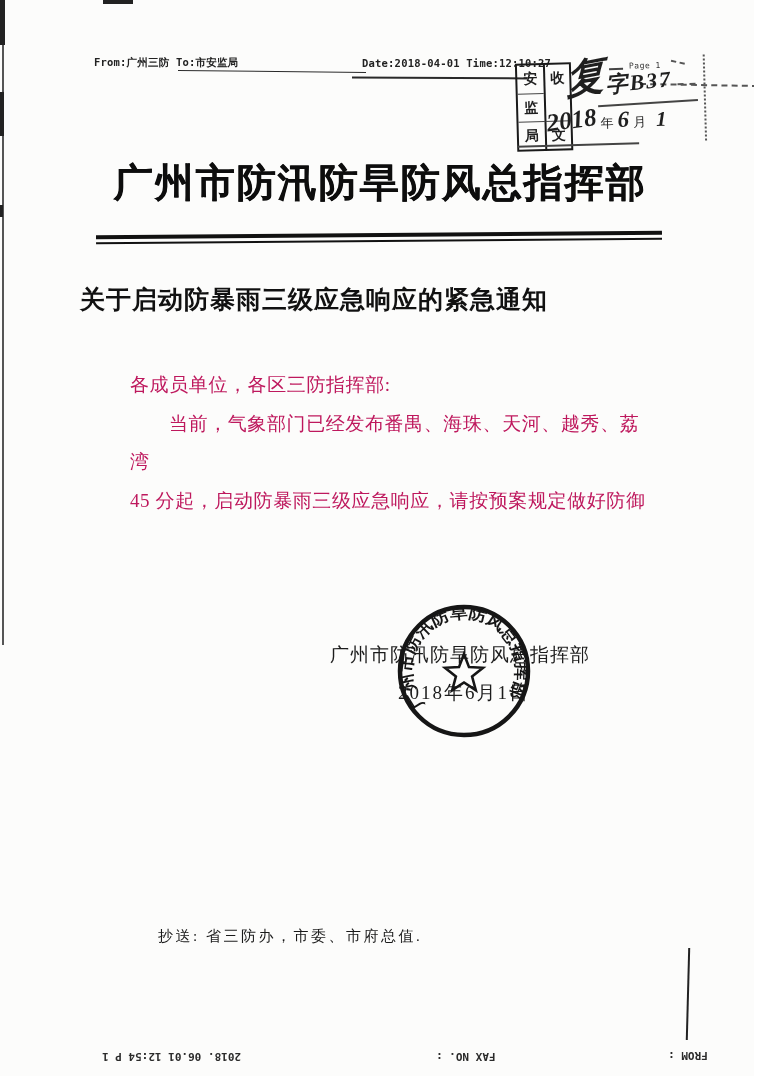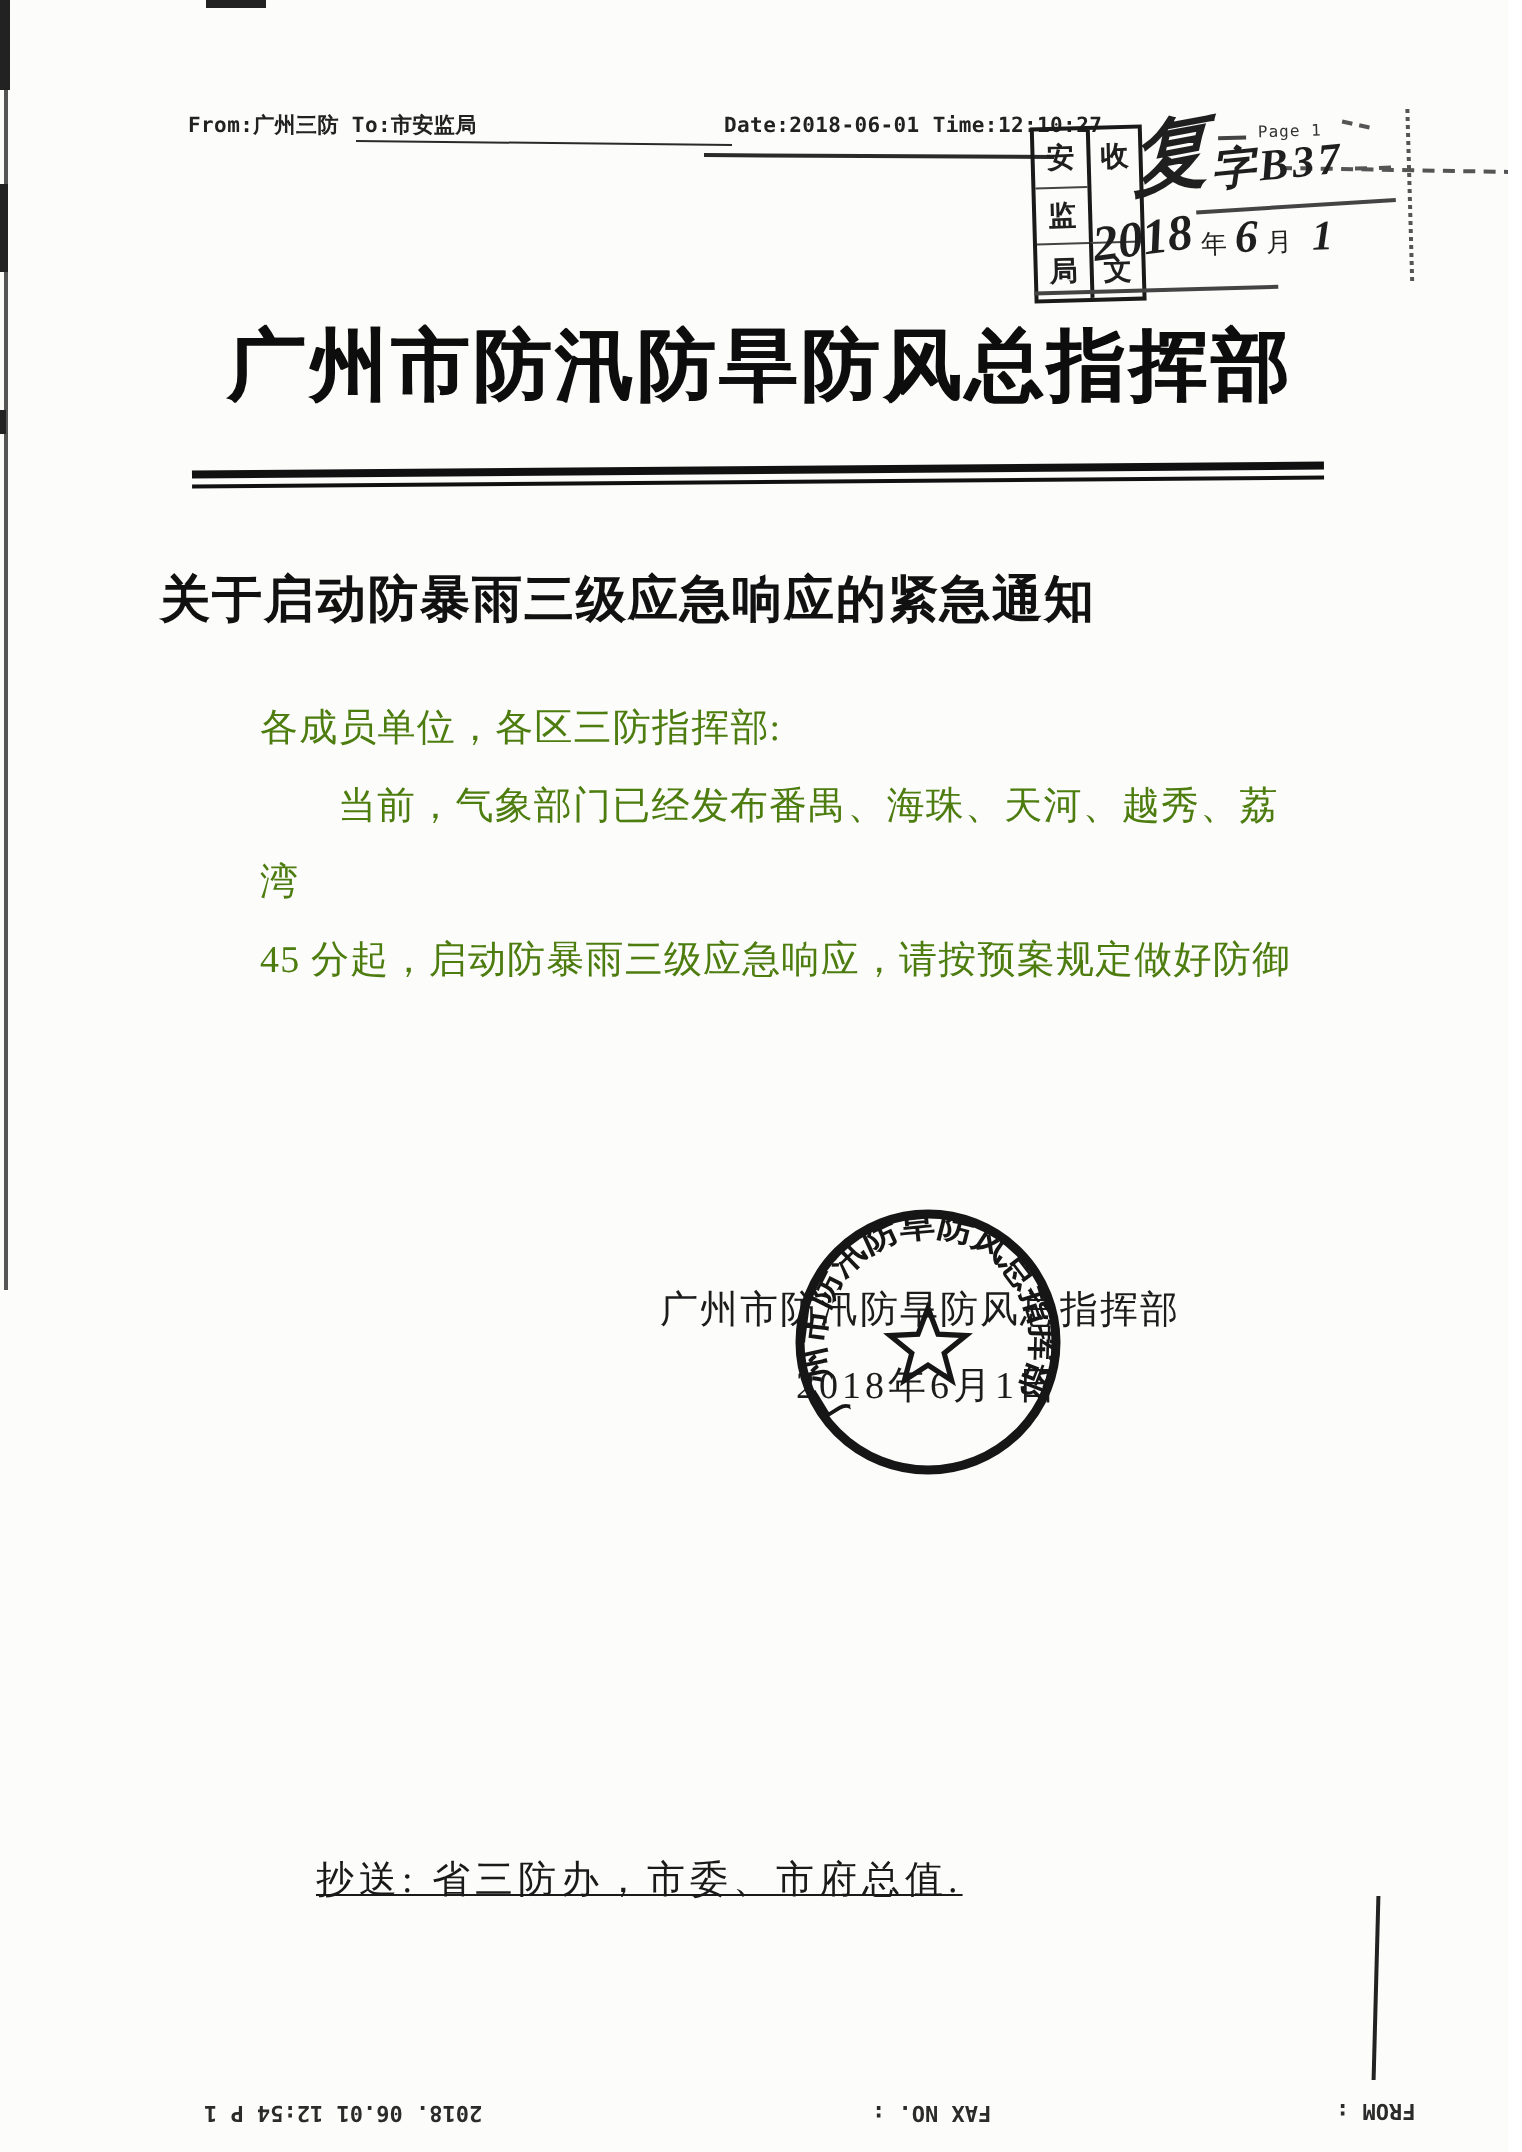--- a/index.html
+++ b/index.html
@@ -32,51 +32,51 @@
   #org-title{left:88px;top:156px;width:584px;text-align:center;
     font-size:39px;font-weight:bold;letter-spacing:2px;color:#0d0d0d;
     text-shadow:0.6px 0 0 #0d0d0d;}
   .rule-wrap{left:96px;top:233px;width:566px;transform:rotate(-0.45deg);}
   .rule1{border-top:4px solid #111;}
   .rule2{border-top:2px solid #111;margin-top:3px;}
 
   
   #doc-title{left:80px;top:283px;width:600px;text-align:left;
     font-size:25px;font-weight:bold;letter-spacing:1px;color:#111;}
-  #body-text{left:130px;top:346px;width:516px;font-size:19px;line-height:38.5px;
-    letter-spacing:0.6px;color:#4d7c0f;}
+  #body-text{left:130px;top:366px;width:516px;font-size:19px;line-height:38.5px;
+    letter-spacing:0.6px;color:#be185d;}
   #body-text .indent{text-indent:2.05em;}
 
   
   #sig-org{left:330px;top:642px;font-size:19px;letter-spacing:1px;}
   #sig-date{left:398px;top:680px;font-size:19px;letter-spacing:2px;}
   #seal{left:385px;top:594px;width:160px;height:160px;}
 
   
-  #cc-line{left:158px;top:927px;font-size:19px;letter-spacing:2.5px;color:#1a1a1a;text-decoration:underline;}
+  #cc-line{left:158px;top:927px;font-size:15px;letter-spacing:2.5px;color:#1a1a1a;}
 
   
   .fax-ft{font-size:11px;font-weight:bold;color:#2b2b2b;transform:rotate(180deg);white-space:nowrap;}
 
   
   .art{background:#222;}
 </style>
 </head>
 <body>
 
 <div id="page">
 
   <div class="abs art" style="left:0;top:0;width:5px;height:45px;"></div>
   <div class="abs art" style="left:2px;top:45px;width:1.5px;height:600px;background:#555;"></div>
   <div class="abs art" style="left:0;top:92px;width:4px;height:44px;"></div>
   <div class="abs art" style="left:0;top:205px;width:3px;height:12px;"></div>
   <div class="abs art" style="left:103px;top:0;width:30px;height:4px;"></div>
 
   <div class="abs mono fax-hd" style="left:94px;top:56px;">From:广州三防 To:市安监局</div>
-  <div class="abs mono fax-hd" style="left:362px;top:57px;">Date:2018-06-01 Time:12:10:27</div>
+  <div class="abs mono fax-hd" style="left:362px;top:57px;">Date:2018-04-01 Time:12:10:27</div>
   <div class="abs hd-line" style="left:178px;top:71px;width:188px;transform:rotate(0.6deg);"></div>
   <div class="abs hd-line" style="left:352px;top:77px;width:175px;border-top-width:2.2px;transform:rotate(0.3deg);"></div>
   <div class="abs dashd" style="left:640px;top:84px;width:118px;transform:rotate(1deg);"></div>
 
   <div id="stamp" class="abs">
     <div class="stamp-box">
       <div>安</div>
       <div class="c2">收</div>
       <div class="rt">监</div>
       <div class="c2"></div>

